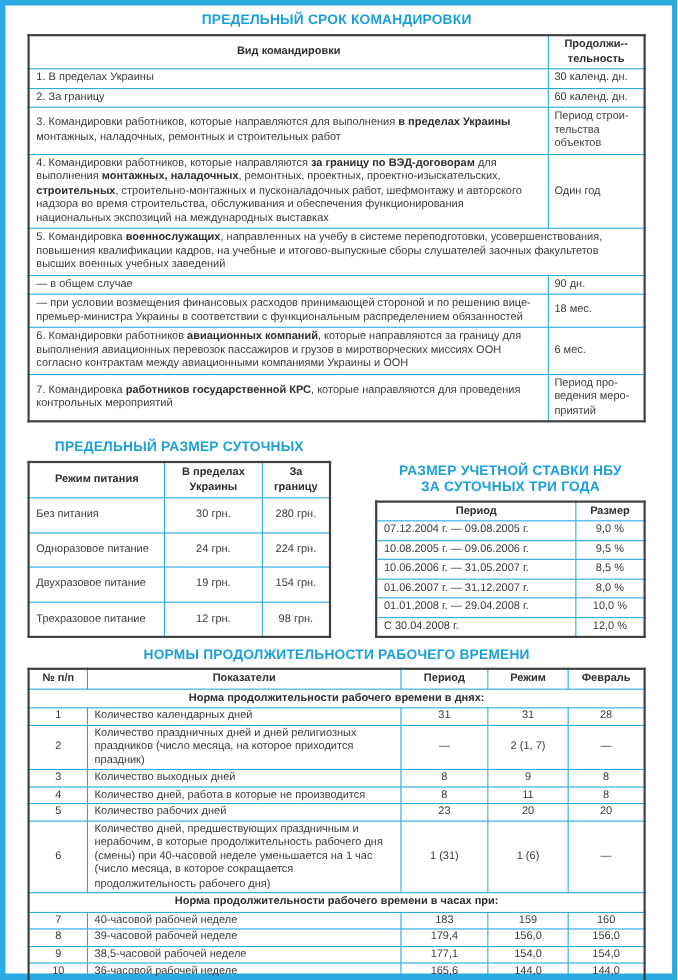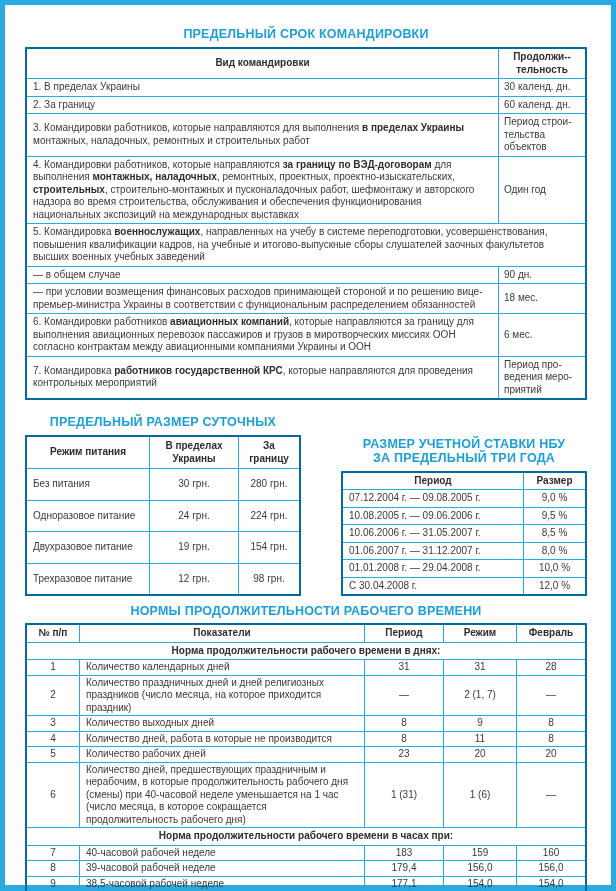--- a/index.html
+++ b/index.html
@@ -3,28 +3,28 @@
 <meta charset="utf-8">
 <style>
   html,body{margin:0;padding:0;background:#fff;}
   body{
     width:616px;height:891px;overflow:hidden;position:relative;
     font-family:"Liberation Sans",sans-serif;color:#3a3a3a;
   }
   .page{
     position:absolute;inset:0;box-sizing:border-box;
     border:5px solid #29abe2;border-bottom-width:6px;background:#fff;
-    padding:16px 24px 0 20px;
+    padding:0 24px 0 20px;
   }
   .title{
     color:#1b9fdb;font-weight:bold;font-size:12.5px;line-height:14px;
     text-align:center;letter-spacing:.2px;margin:6px 0 6px;
   }
   table{border-collapse:collapse;width:100%;table-layout:fixed;}
-  table{border:2px solid #0369a1;}
+  table{border:2px solid #404040;}
   td,th{
     border:1px solid #29abe2;padding:2px 6px;font-size:10px;line-height:12.5px;
     vertical-align:middle;text-align:left;word-wrap:break-word;
   }
   th{font-weight:bold;text-align:center;color:#2e2e2e;}
   b{color:#2e2e2e;}
   
   .t1 .c-dur{width:74px;}
   .t1 td.val{padding-left:5px;}
   
@@ -133,21 +133,21 @@
               <td>Трехразовое питание</td>
               <td class="num">12 грн.</td>
               <td class="num">98 грн.</td>
             </tr>
           </tbody>
       </table>
     </div>
     <div class="mid-right">
       <div class="title">
         <span>РАЗМЕР УЧЕТНОЙ СТАВКИ НБУ</span><br>
-        <span>ЗА ПРЕДЕЛЬНЫЙ ТРИ ГОДА</span>
+        <span>ЗА СУТОЧНЫХ ТРИ ГОДА</span>
       </div>
       <table class="t3">
         <thead>
             <tr id="t3-head">
               <th class="c-per">Период</th>
               <th>Размер</th>
             </tr>
           </thead>
         <tbody id="t3-body">
             <tr>

